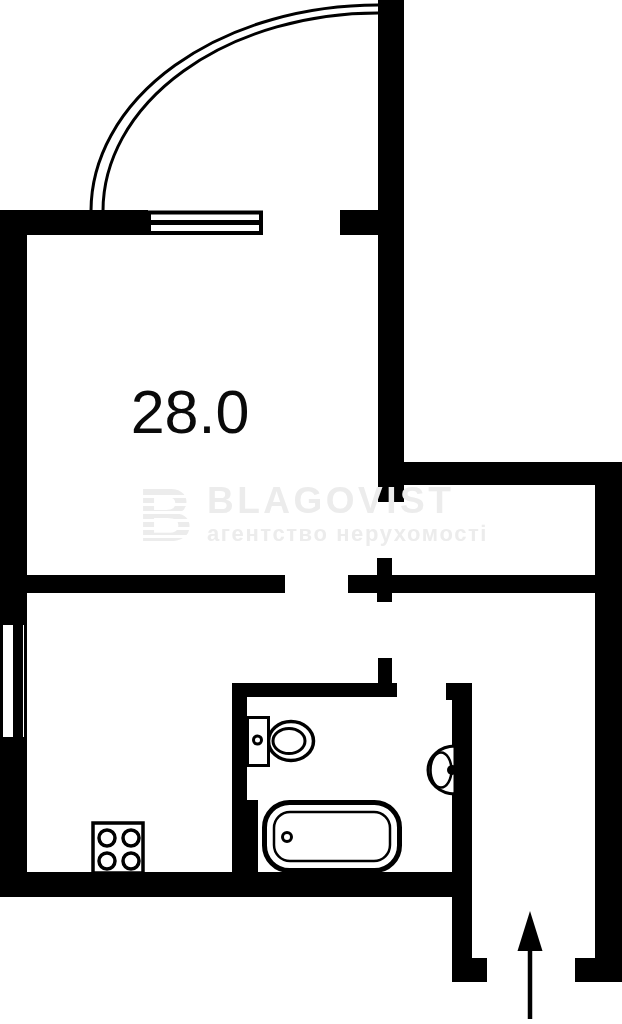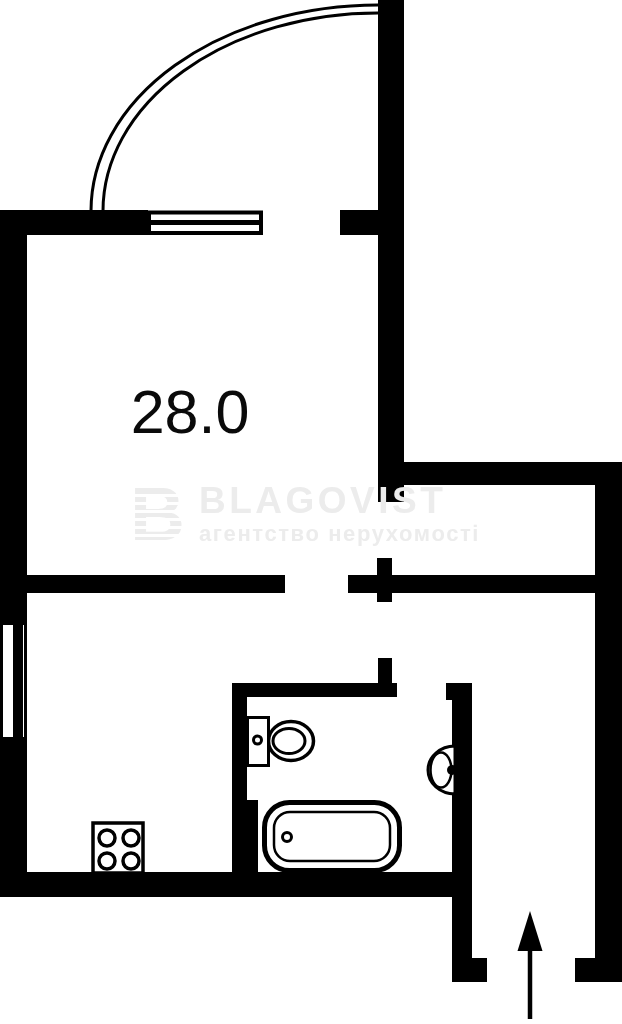--- a/index.html
+++ b/index.html
@@ -18,23 +18,23 @@
     font-weight:400;
     letter-spacing:0px;
     transform:translate(-50%,-50%);
     white-space:nowrap;
     text-align:right;
   }
   #label-living{left:190px;top:412px;}
   #label-kitchen{left:136px;top:725px;}
   .watermark{
     position:absolute;
-    left:134px;top:486px;
+    left:142px;top:486px;
     display:flex;
-    align-items:center;
+    align-items:flex-end;
     gap:13px;
     color:#ececec;
     user-select:none;
   }
   .wm-logo{
     position:relative;
     width:52px;height:56px;
     overflow:hidden;
     flex:0 0 auto;
   }

